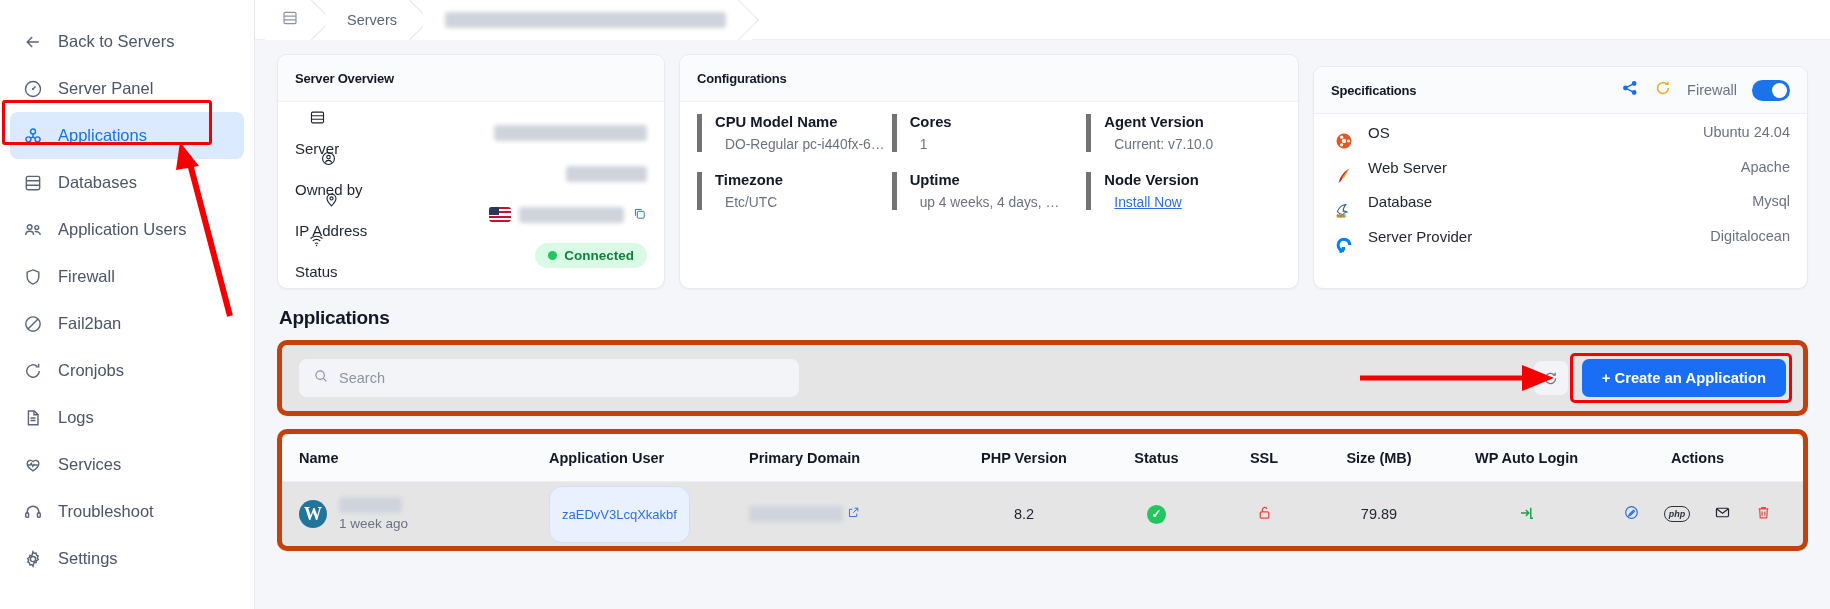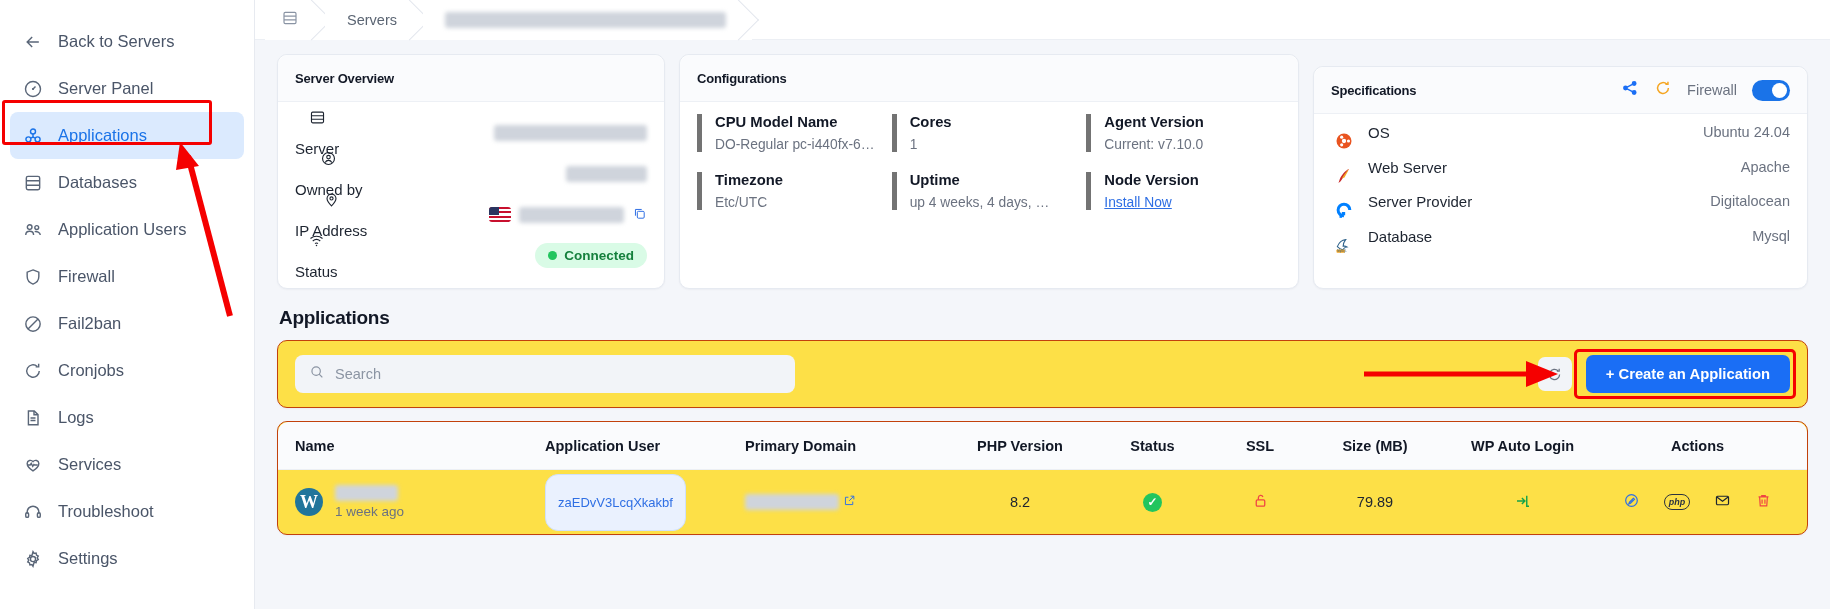--- a/index.html
+++ b/index.html
@@ -96,37 +96,37 @@
   .badge-conn {
     display:flex; align-items:center; gap:7px; background:#d9fbe6; color:#15803d;
     border-radius:13px; padding:5px 13px; font-size:13.5px; font-weight:700;
   }
   .dot { width:9px; height:9px; border-radius:50%; background:#22c55e; }
 
   
   .cfg-grid { display:grid; grid-template-columns: 1fr 1fr 1fr; gap: 20px 0; padding: 12px 17px 14px 17px; }
   .cfg-cell { padding-left: 13px; border-left: 5px solid #737373; }
   .cfg-k { font-size: 14.8px; font-weight: 700; color:#121826; margin-bottom:7px; }
-  .cfg-v { font-size: 13.8px; color:#6b7280; white-space:nowrap; overflow:hidden; text-overflow:ellipsis; }
+  .cfg-v { font-size: 13.8px; color:#6b7280; white-space:nowrap; overflow:hidden; text-overflow:ellipsis;margin-left:10px; }
   .cfg-v a { color:#2f6fe4; }
 
   
   .sp-row { display:flex; height: 34.5px; }
   .sp-ico { width:26px; display:flex; align-items:center; justify-content:center; flex-shrink:0; }
   .sp-k { font-size:15px; color:#1d2430; font-weight:500; margin-left:11px; }
   .sp-v { margin-left:auto; font-size:14.5px; color:#6b7280; }
   .head-actions { display:flex; align-items:center; gap:15px; }
   .head-actions svg { width:18px; height:18px; }
   .fw-label { font-size:14.5px; color:#6b7280; }
   .toggle { width:38px; height:21px; background:#1a73e8; border-radius:11px; position:relative; cursor:pointer; }
   .toggle:after { content:""; position:absolute; right:3px; top:3px; width:15px; height:15px; border-radius:50%; background:#fff; }
 
   
   .sec-title { font-size: 19px; font-weight: 700; color: #121826; margin: 18px 0 11px 2px; letter-spacing:-.3px; }
-  .panel { background:#fde047; border:1px solid #c2410c; border-radius:10px; box-shadow:0 1px 2px rgba(20,30,60,.04); }
+  .panel { background:#e5e5e5; border:5px solid #c2410c; border-radius:10px; box-shadow:0 1px 2px rgba(20,30,60,.04); }
   .toolbar { display:flex; align-items:center; padding: 14px 17px; position:relative; }
   .search {
     width: 500px; height: 38px; background:#f2f4f8; border-radius:8px;
     display:flex; align-items:center; gap:10px; padding: 0 14px;
   }
   .search svg { width:16px; height:16px; stroke:#8b94a3; fill:none; stroke-width:1.8; }
   .search input { border:none; background:transparent; outline:none; font-size:14.5px; color:#1d2430; width:100%;
                   font-family:"Liberation Sans", sans-serif; }
   .search input::placeholder { color:#8b94a3; }
   .tb-right { margin-left:auto; display:flex; align-items:center; gap:14px; position:relative; }
@@ -468,39 +468,39 @@
                     <path d="M18 3.5c-3 2.5-6.3 7-8.6 11.6l3.2-1.2C14.6 10 16.8 6 18 3.5z" fill="#f5a623"></path>
                   </svg>
                 </span>
               <span class="sp-k">Web Server</span>
               <span class="sp-v">Apache</span>
             </div>
 
             <div class="sp-row">
               <span class="sp-ico">
                 <svg viewBox="0 0 24 24" width="20" height="20">
+                    <path d="M4 14c2-5 6-8 10-8.5-2 2.5-3 5-3 8 1.5-.4 3-.2 4.5.8-2.5.2-4 1.6-5 3.5-2-.5-4.5-1.8-6.5-3.8z" fill="none" stroke="#31648c" stroke-width="1.3"></path>
+                    <rect x="3" y="17.4" width="10" height="4" rx="1" fill="#f5a623"></rect>
+                    <text x="4" y="20.8" font-size="3.4" fill="#31648c" font-family="sans-serif">MySQL</text>
+                  </svg>
+                </span>
+              <span class="sp-k">Database</span>
+              <span class="sp-v">Mysql</span>
+            </div>
+
+            <div class="sp-row">
+              <span class="sp-ico">
+                <svg viewBox="0 0 24 24" width="20" height="20">
                     <path d="M12 3.2a8.8 8.8 0 0 0-.1 17.6v-3.6A5.2 5.2 0 1 1 17.1 12h3.7A8.8 8.8 0 0 0 12 3.2z" fill="#0080ff"></path>
                     <rect x="9.4" y="14.4" width="4" height="4" fill="#0080ff"></rect>
                     <rect x="6.6" y="18.4" width="3" height="3" fill="#0080ff"></rect>
                   </svg>
                 </span>
               <span class="sp-k">Server Provider</span>
               <span class="sp-v">Digitalocean</span>
-            </div>
-
-            <div class="sp-row">
-              <span class="sp-ico">
-                <svg viewBox="0 0 24 24" width="20" height="20">
-                    <path d="M4 14c2-5 6-8 10-8.5-2 2.5-3 5-3 8 1.5-.4 3-.2 4.5.8-2.5.2-4 1.6-5 3.5-2-.5-4.5-1.8-6.5-3.8z" fill="none" stroke="#31648c" stroke-width="1.3"></path>
-                    <rect x="3" y="17.4" width="10" height="4" rx="1" fill="#f5a623"></rect>
-                    <text x="4" y="20.8" font-size="3.4" fill="#31648c" font-family="sans-serif">MySQL</text>
-                  </svg>
-                </span>
-              <span class="sp-k">Database</span>
-              <span class="sp-v">Mysql</span>
             </div>
 
           </div>
         </div>
       </div>
 
       <div class="sec-title">Applications</div>
 
       <div class="panel">
         <div class="toolbar">

